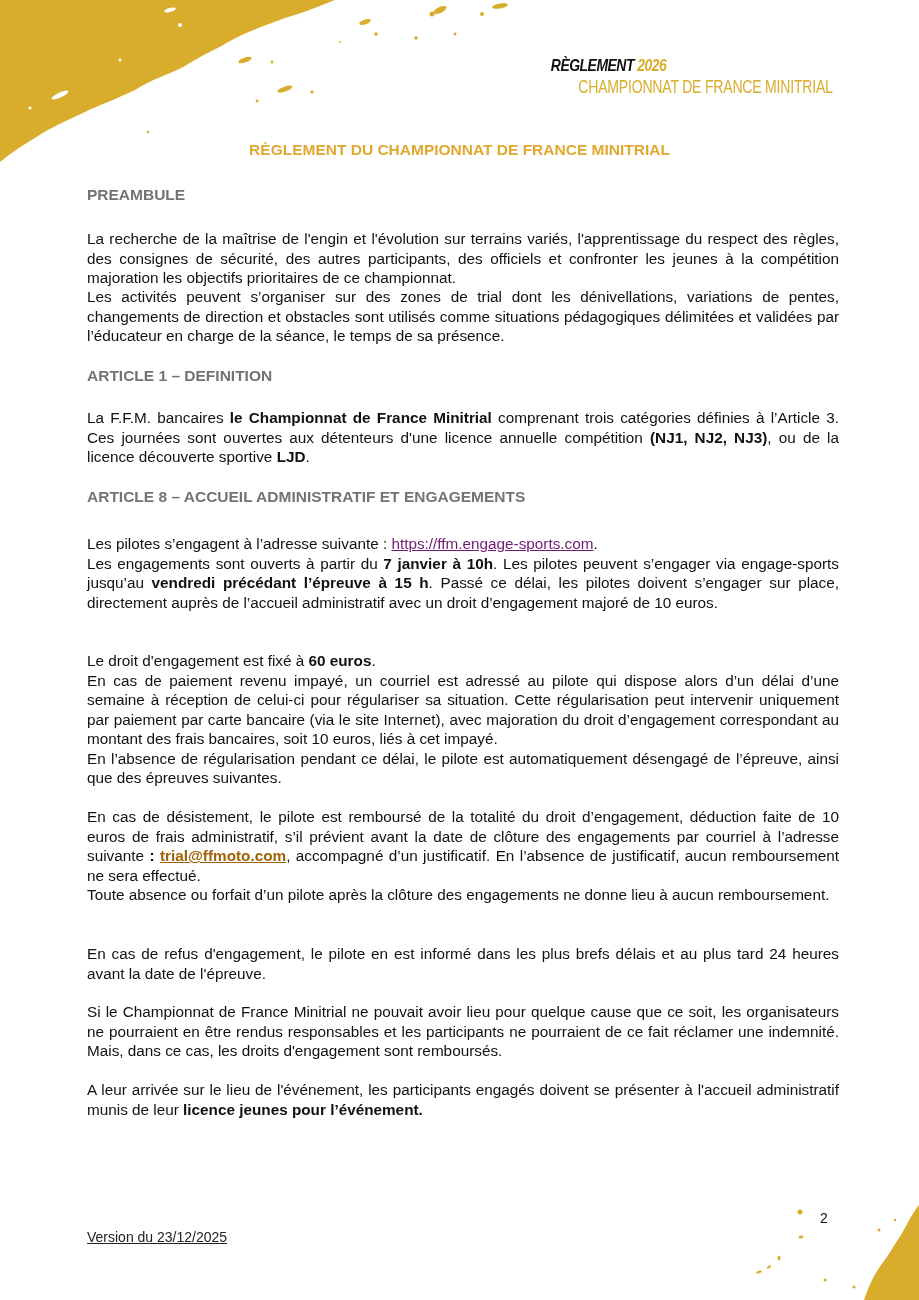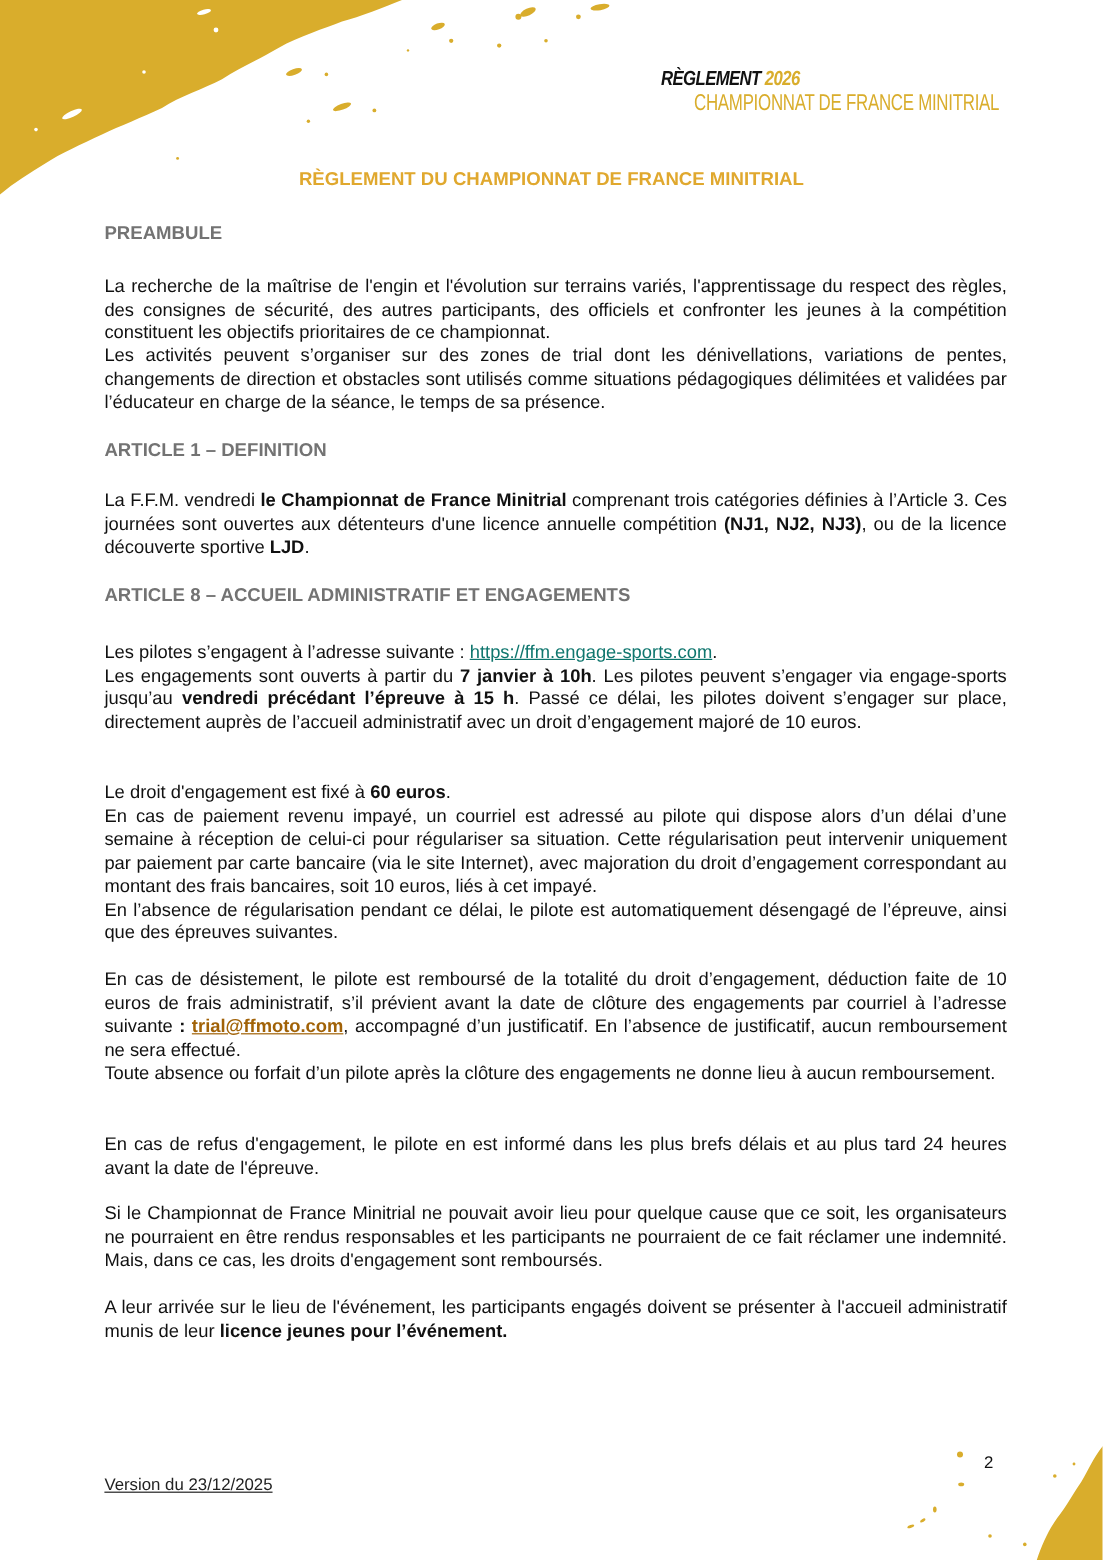--- a/index.html
+++ b/index.html
@@ -31,21 +31,21 @@
     position: absolute; left: 87px; top: 0; width: 752px;
     font-size: 15.3px; line-height: 19.5px;
   }
   .h {
     position: absolute; left: 0; font-size: 15.5px; font-weight: bold; color: #737373;
   }
   .p {
     position: absolute; left: 0; width: 752px; text-align: justify; margin: 0;
   }
   .p b { font-weight: bold; }
-  .link { color: #0f766e; text-decoration: underline; cursor: pointer; }
+  .link { color: #701a75; text-decoration: underline; cursor: pointer; }
   .email { font-weight: bold; text-decoration: underline; color: #a16207; cursor: pointer; }
   .footer-version { position: absolute; left: 87px; top: 1229px; font-size: 14px; color: #222; text-decoration: underline; }
   .page-num { position: absolute; left: 820px; top: 1210px; font-size: 14px; color: #111; }
 </style>
 </head>
 <body>
 
 <svg class="splash-tl" viewBox="0 0 560 180">
   <path d="M0,0 L335,0 C320,6 300,14 285,18 C270,24 250,30 232,40 C215,50 200,56 185,66 C170,74 150,80 135,90 C118,98 100,105 85,112 C68,120 50,128 38,136 C25,144 12,152 0,162 Z" fill="#d9ad2c"></path>
   <g fill="#d9ad2c">
@@ -79,25 +79,25 @@
     <span class="word">RÈGLEMENT</span>
     <span class="year">2026</span>
   </div>
   <div class="header-line2">CHAMPIONNAT DE FRANCE MINITRIAL</div>
 </div>
 
 <div class="doc-title">RÈGLEMENT DU CHAMPIONNAT DE FRANCE MINITRIAL</div>
 
 <div class="content">
   <div class="h" style="top:185px">PREAMBULE</div>
-  <p class="p" style="top:229px">La recherche de la maîtrise de l'engin et l'évolution sur terrains variés, l'apprentissage du respect des règles, des consignes de sécurité, des autres participants, des officiels et confronter les jeunes à la compétition constituent les objectifs prioritaires de ce championnat.</p>
+  <p class="p" style="top:229px">La recherche de la maîtrise de l'engin et l'évolution sur terrains variés, l'apprentissage du respect des règles, des consignes de sécurité, des autres participants, des officiels et confronter les jeunes à la compétition majoration les objectifs prioritaires de ce championnat.</p>
   <p class="p" style="top:287px">Les activités peuvent s’organiser sur des zones de trial dont les dénivellations, variations de pentes, changements de direction et obstacles sont utilisés comme situations pédagogiques délimitées et validées par l’éducateur en charge de la séance, le temps de sa présence.</p>
 
   <div class="h" style="top:366px">ARTICLE 1 – DEFINITION</div>
-  <p class="p" style="top:408px"><span>La F.F.M. vendredi </span><b>le Championnat de France Minitrial</b><span> comprenant trois catégories définies à l’Article 3. Ces journées sont ouvertes aux détenteurs d'une licence annuelle compétition </span><b>(NJ1, NJ2, NJ3)</b><span>, ou de la licence découverte sportive </span><b>LJD</b><span>.</span></p>
+  <p class="p" style="top:408px"><span>La F.F.M. bancaires </span><b>le Championnat de France Minitrial</b><span> comprenant trois catégories définies à l’Article 3. Ces journées sont ouvertes aux détenteurs d'une licence annuelle compétition </span><b>(NJ1, NJ2, NJ3)</b><span>, ou de la licence découverte sportive </span><b>LJD</b><span>.</span></p>
 
   <div class="h" style="top:487px">ARTICLE 8 – ACCUEIL ADMINISTRATIF ET ENGAGEMENTS</div>
 
   <p class="p" style="top:534px"><span>Les pilotes s’engagent à l’adresse suivante : </span><a class="link">https://ffm.engage-sports.com</a><span>.</span><br><span>Les engagements sont ouverts à partir du </span><b>7 janvier à 10h</b><span>. Les pilotes peuvent s’engager via engage-sports jusqu’au </span><b>vendredi précédant l’épreuve à 15 h</b><span>. Passé ce délai, les pilotes doivent s’engager sur place, directement auprès de l’accueil administratif avec un droit d’engagement majoré de 10 euros.</span></p>
 
   <p class="p" style="top:651px"><span>Le droit d'engagement est fixé à </span><b>60 euros</b><span>.</span><br><span>En cas de paiement revenu impayé, un courriel est adressé au pilote qui dispose alors d’un délai d’une semaine à réception de celui-ci pour régulariser sa situation. Cette régularisation peut intervenir uniquement par paiement par carte bancaire (via le site Internet), avec majoration du droit d’engagement correspondant au montant des frais bancaires, soit 10 euros, liés à cet impayé.</span><br><span>En l’absence de régularisation pendant ce délai, le pilote est automatiquement désengagé de l’épreuve, ainsi que des épreuves suivantes.</span></p>
 
   <p class="p" style="top:807px"><span>En cas de désistement, le pilote est remboursé de la totalité du droit d’engagement, déduction faite de 10 euros de frais administratif, s’il prévient avant la date de clôture des engagements par courriel à l’adresse suivante </span><b>: </b><a class="email">trial@ffmoto.com</a><span>, accompagné d’un justificatif. En l’absence de justificatif, aucun remboursement ne sera effectué.</span><br><span>Toute absence ou forfait d’un pilote après la clôture des engagements ne donne lieu à aucun remboursement.</span></p>
 
   <p class="p" style="top:944px">En cas de refus d'engagement, le pilote en est informé dans les plus brefs délais et au plus tard 24 heures avant la date de l'épreuve.</p>

